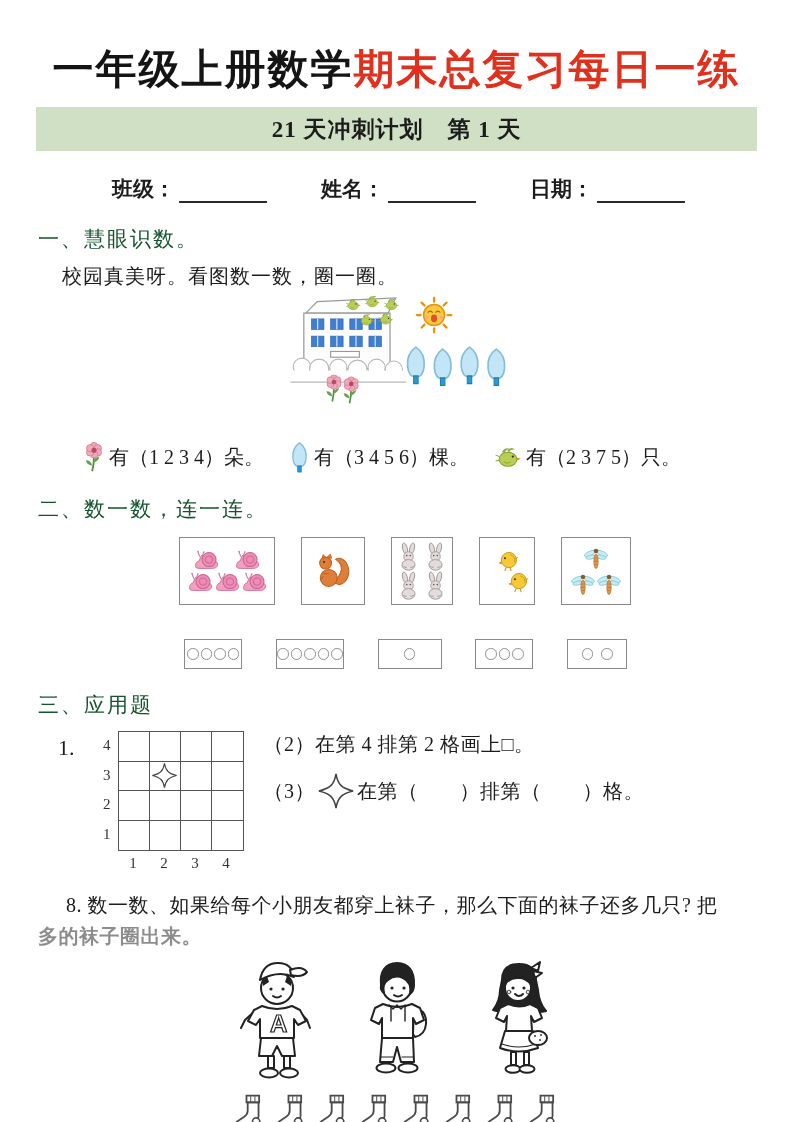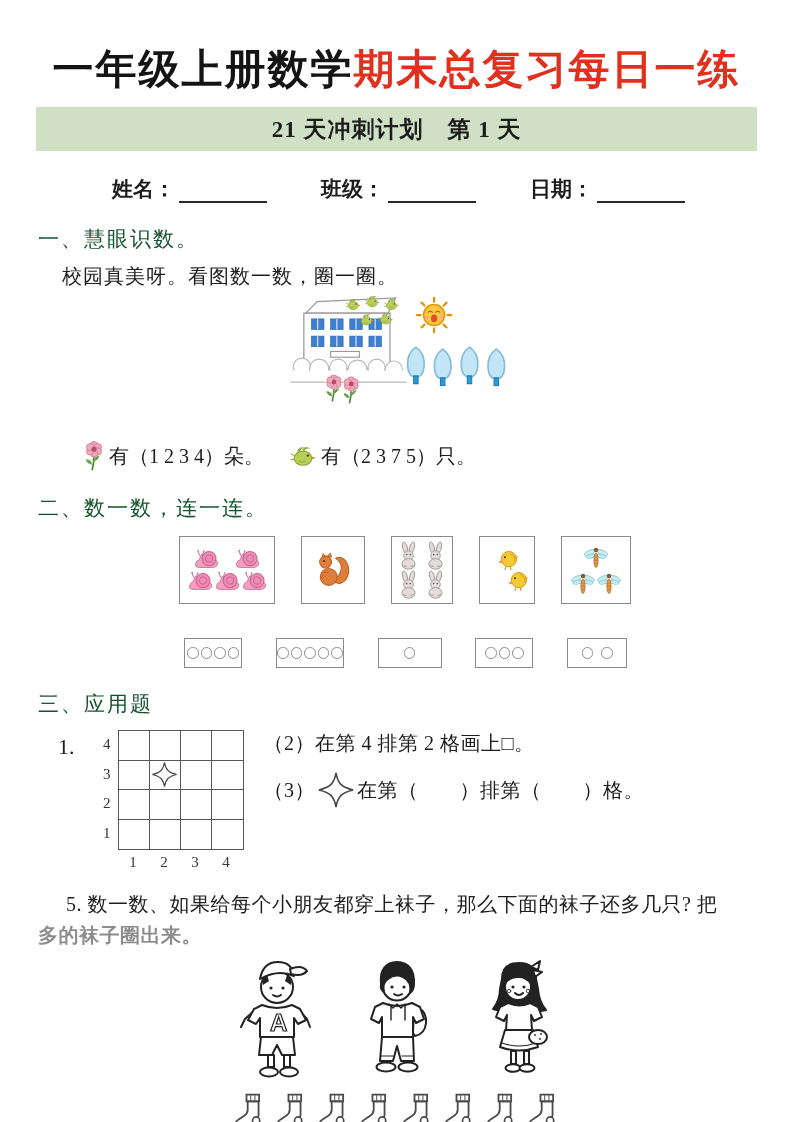--- a/index.html
+++ b/index.html
@@ -164,25 +164,25 @@
 <div class="page">
 
   <div class="title">
     <span class="t-black">一年级上册数学</span><span class="t-red">期末总复习每日一练</span>
   </div>
 
   <div class="banner">21 天冲刺计划　第 1 天</div>
 
   <div class="fields">
     <div class="field">
+      <span>班级：</span>
+      <span class="blank"></span>
+    </div>
+    <div class="field">
       <span>姓名：</span>
-      <span class="blank"></span>
-    </div>
-    <div class="field">
-      <span>班级：</span>
       <span class="blank"></span>
     </div>
     <div class="field">
       <span>日期：</span>
       <span class="blank"></span>
     </div>
   </div>
 
   <div class="sec-head">一、慧眼识数。</div>
   <div class="prompt">校园真美呀。看图数一数，圈一圈。</div>
@@ -252,20 +252,26 @@
       </g>
     </svg>
   </div>
 
   <div class="count-line">
     <div class="count-item">
       <svg class="cicon" width="24" height="31" viewBox="0 0 26 34">
           <use href="#sym-flower"></use>
         </svg>
       <span>有（1 2 3 4）朵。</span>
+    </div>
+    <div class="count-item">
+      <svg class="cicon" width="23" height="32" viewBox="0 0 26 36">
+          <use href="#sym-tree"></use>
+        </svg>
+      <span>有（3 4 5 6）棵。</span>
     </div>
     <div class="count-item">
       <svg class="cicon" width="30" height="23" viewBox="0 0 34 26">
           <use href="#sym-bird"></use>
         </svg>
       <span>有（2 3 7 5）只。</span>
     </div>
   </div>
 
   <div class="sec-head">二、数一数，连一连。</div>
@@ -404,21 +410,21 @@
         <span>（3）</span>
         <svg viewBox="0 0 40 40">
             <use href="#sym-star4" style="stroke-width:2"></use>
           </svg>
         <span>在第（　　）排第（　　）格。</span>
       </div>
     </div>
   </div>
 
   <div class="q2">
-    <div class="l1">5. 数一数、如果给每个小朋友都穿上袜子，那么下面的袜子还多几只? 把</div>
+    <div class="l1">8. 数一数、如果给每个小朋友都穿上袜子，那么下面的袜子还多几只? 把</div>
     <div class="l2">多的袜子圈出来。</div>
   </div>
 
   <div class="kids-row">
 
     <svg viewBox="0 0 90 132">
       <g stroke="#222" stroke-width="2" fill="#fff" stroke-linecap="round" stroke-linejoin="round">
         <path d="M24 52 L13 62 L9 70" fill="none"></path>
         <path d="M66 52 L75 62 L78 70" fill="none"></path>
         <circle cx="45" cy="30" r="16"></circle>

